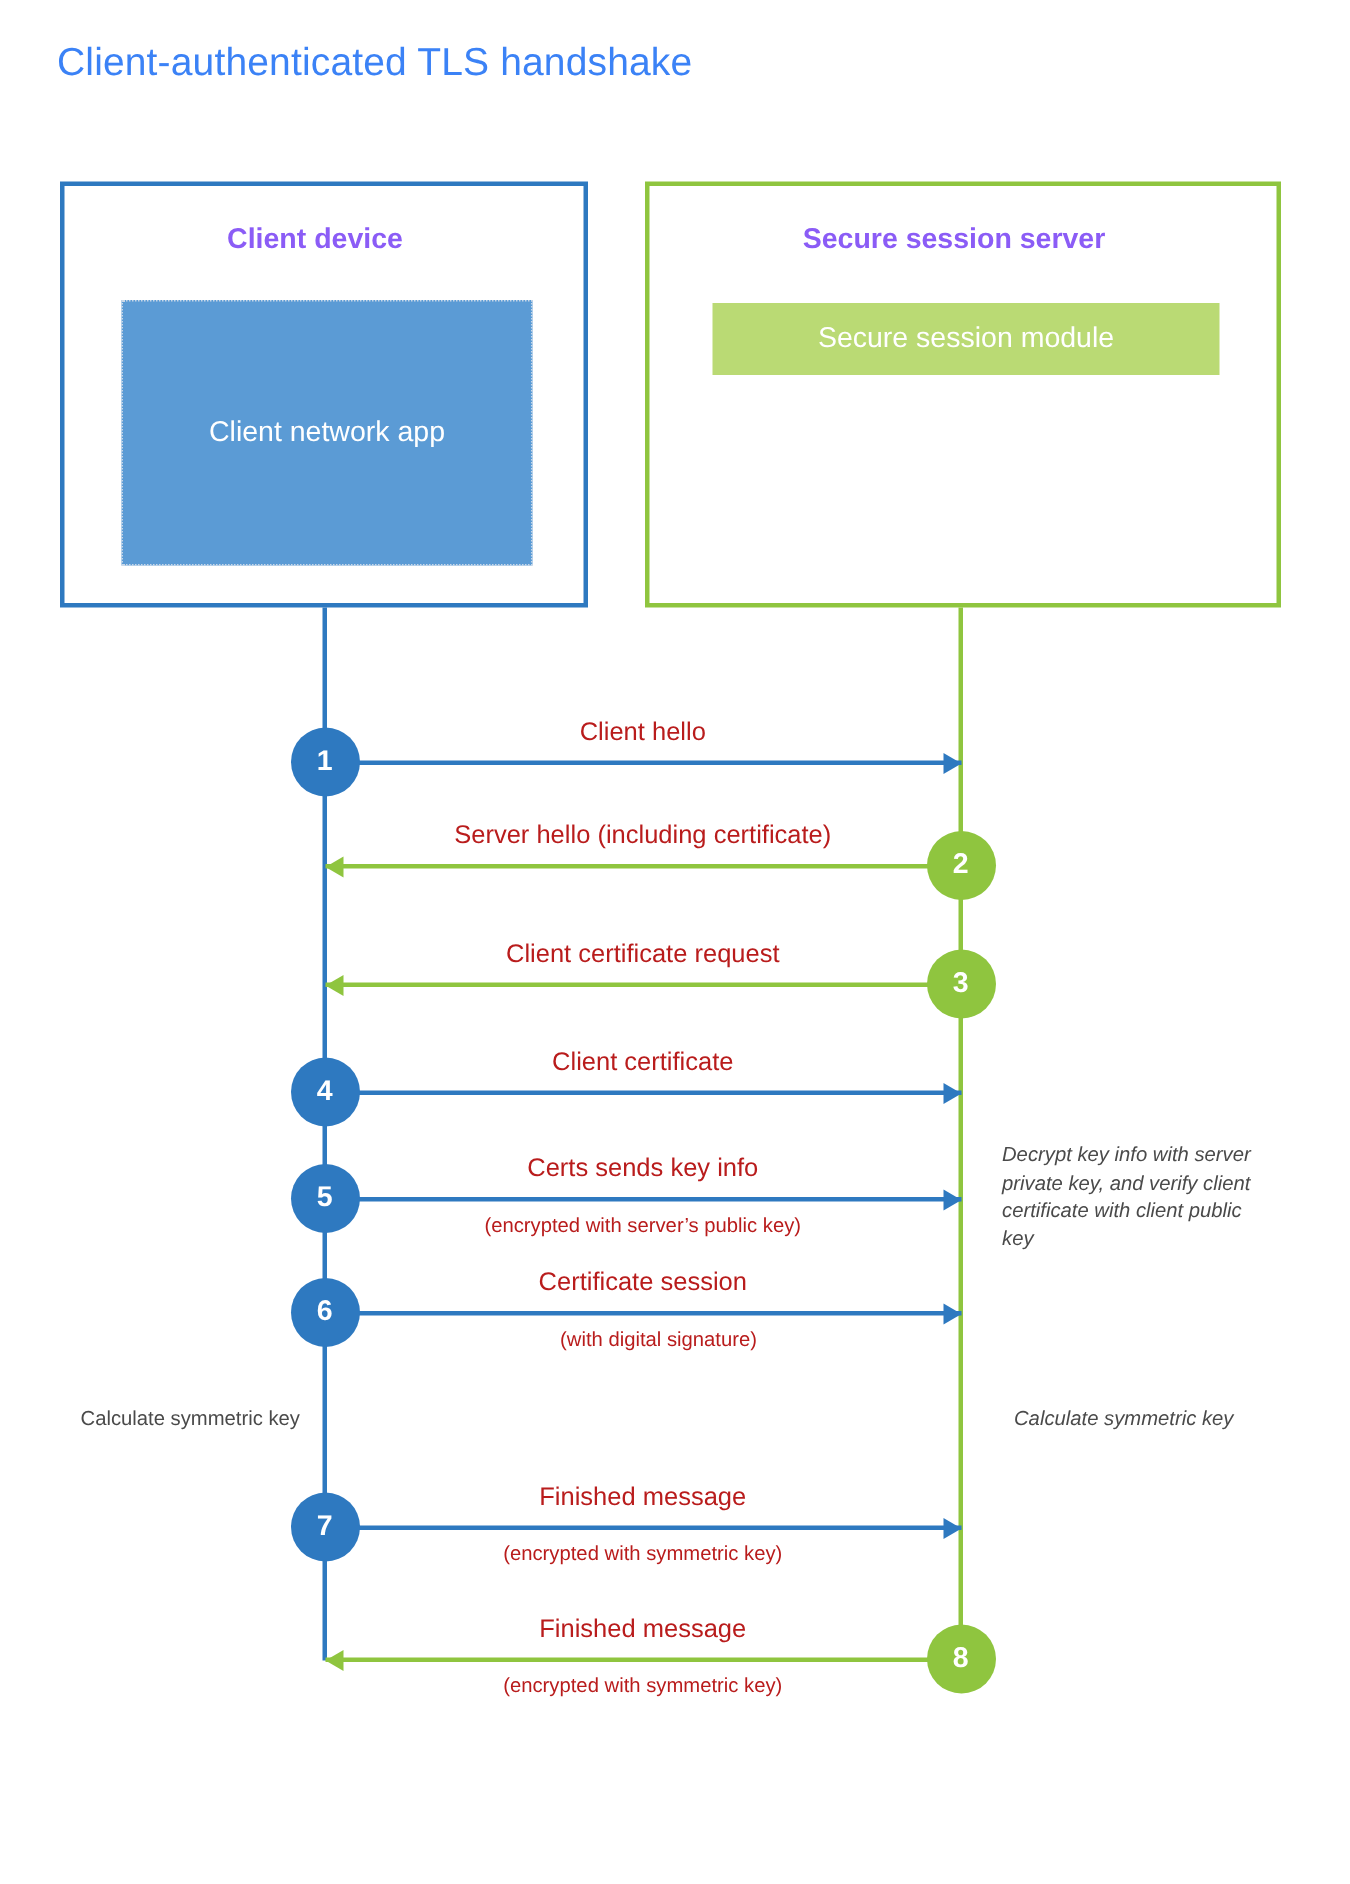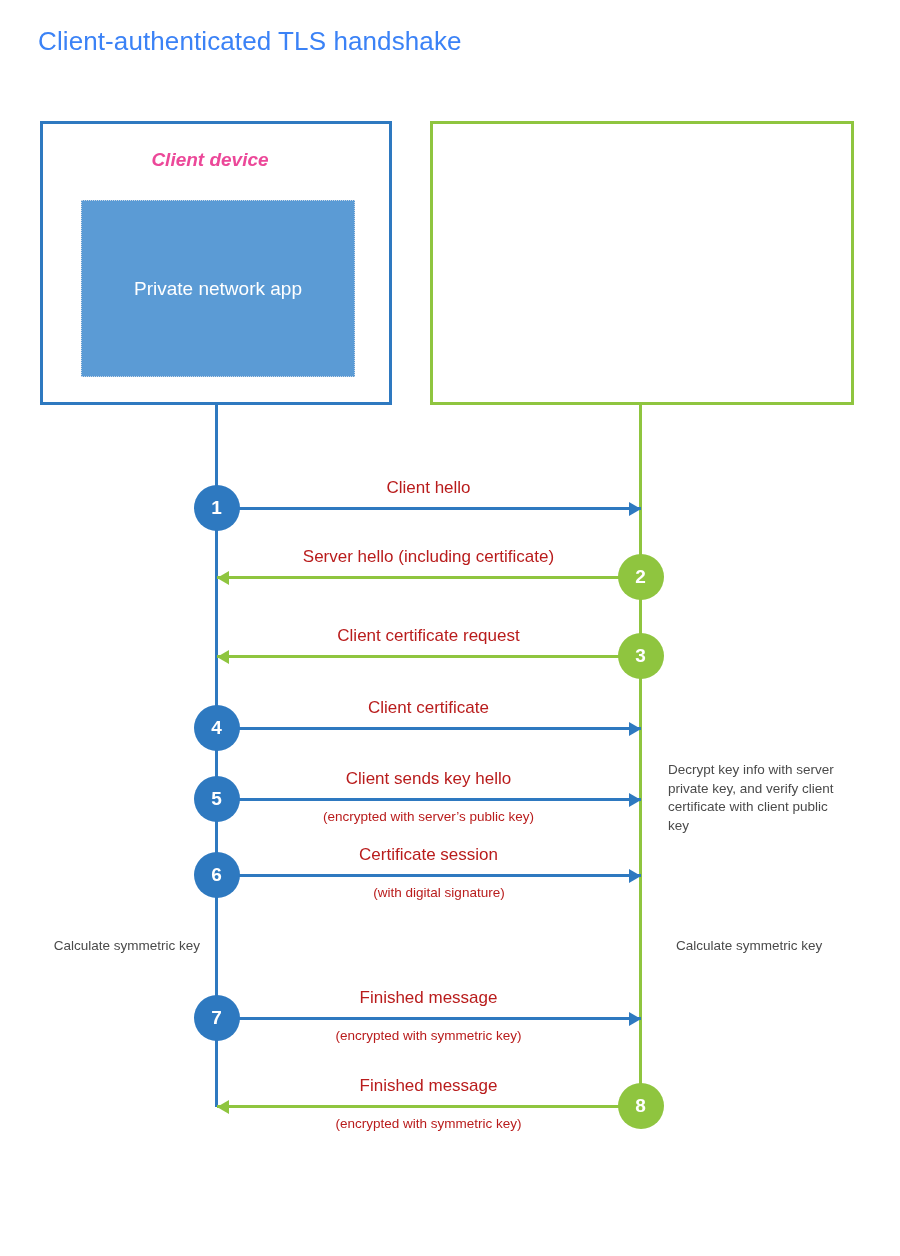--- a/index.html
+++ b/index.html
@@ -49,22 +49,21 @@
     border: 3px solid #8fc53f;
   }
   .participant-title {
     position: absolute;
     left: 0;
     right: 12px;
     top: 25px;
     text-align: center;
     font-size: 19px;
     font-weight: bold;
-    color: #ec4899;
-    font-style: italic;
+    color: #8b5cf6;
   }
 
   
   #client-app-block {
     position: absolute;
     left: 38px;
     top: 76px;
     width: 274px;
     height: 177px;
     background: #5b9bd5;
@@ -181,35 +180,37 @@
 
   
   .side-note {
     position: absolute;
     font-size: 13.5px;
     font-weight: 300;
     color: #4a4a4a;
     line-height: 1.38;
   }
   .side-note.align-right { text-align: right; }
-  .side-note.align-left  { text-align: left; }
+  .side-note.align-left  { text-align: left; font-style: italic; }
 </style>
 </head>
 <body>
 
 <div id="page-title">Client-authenticated TLS handshake</div>
 
 <div id="client-box" class="participant-box">
   <div class="participant-title">Client device</div>
   <div id="client-app-block">
-    <div id="client-app-label">Private network app</div>
+    <div id="client-app-label">Client network app</div>
   </div>
 </div>
 
 <div id="server-box" class="participant-box">
+  <div class="participant-title">Secure session server</div>
+  <div id="server-bar-0" class="server-bar">Secure session module</div>
 </div>
 
 <div id="client-lifeline" class="lifeline"></div>
 <div id="server-lifeline" class="lifeline"></div>
 
 <div id="messages-layer">
     <div class="msg-line blue" style="top: 507px; left: 216.5px; width: 424px; position: absolute;"></div>
     <div class="arrow-head right blue" style="top: 501.5px; left: 628.5px; position: absolute;"></div>
     <div class="msg-label" style="left: 428.5px; top: 478px;">Client hello</div>
     <div class="step-circle blue" style="left: 193.5px; top: 485px;">1</div>
@@ -220,21 +221,21 @@
     <div class="msg-line green" style="top: 655px; left: 216.5px; width: 424px; position: absolute;"></div>
     <div class="arrow-head left green" style="top: 649.5px; left: 216.5px; position: absolute;"></div>
     <div class="msg-label" style="left: 428.5px; top: 626px;">Client certificate request</div>
     <div class="step-circle green" style="left: 617.5px; top: 633px;">3</div>
     <div class="msg-line blue" style="top: 727px; left: 216.5px; width: 424px; position: absolute;"></div>
     <div class="arrow-head right blue" style="top: 721.5px; left: 628.5px; position: absolute;"></div>
     <div class="msg-label" style="left: 428.5px; top: 698px;">Client certificate</div>
     <div class="step-circle blue" style="left: 193.5px; top: 705px;">4</div>
     <div class="msg-line blue" style="top: 798px; left: 216.5px; width: 424px; position: absolute;"></div>
     <div class="arrow-head right blue" style="top: 792.5px; left: 628.5px; position: absolute;"></div>
-    <div class="msg-label" style="left: 428.5px; top: 769px;">Client sends key hello</div>
+    <div class="msg-label" style="left: 428.5px; top: 769px;">Certs sends key info</div>
     <div class="msg-sublabel" style="left: 428.5px; top: 809px;">(encrypted with server’s public key)</div>
     <div class="step-circle blue" style="left: 193.5px; top: 776px;">5</div>
     <div class="msg-line blue" style="top: 874px; left: 216.5px; width: 424px; position: absolute;"></div>
     <div class="arrow-head right blue" style="top: 868.5px; left: 628.5px; position: absolute;"></div>
     <div class="msg-label" style="left: 428.5px; top: 845px;">Certificate session</div>
     <div class="msg-sublabel" style="left: 439px; top: 885px;">(with digital signature)</div>
     <div class="step-circle blue" style="left: 193.5px; top: 852px;">6</div>
     <div class="msg-line blue" style="top: 1017px; left: 216.5px; width: 424px; position: absolute;"></div>
     <div class="arrow-head right blue" style="top: 1011.5px; left: 628.5px; position: absolute;"></div>
     <div class="msg-label" style="left: 428.5px; top: 988px;">Finished message</div>

